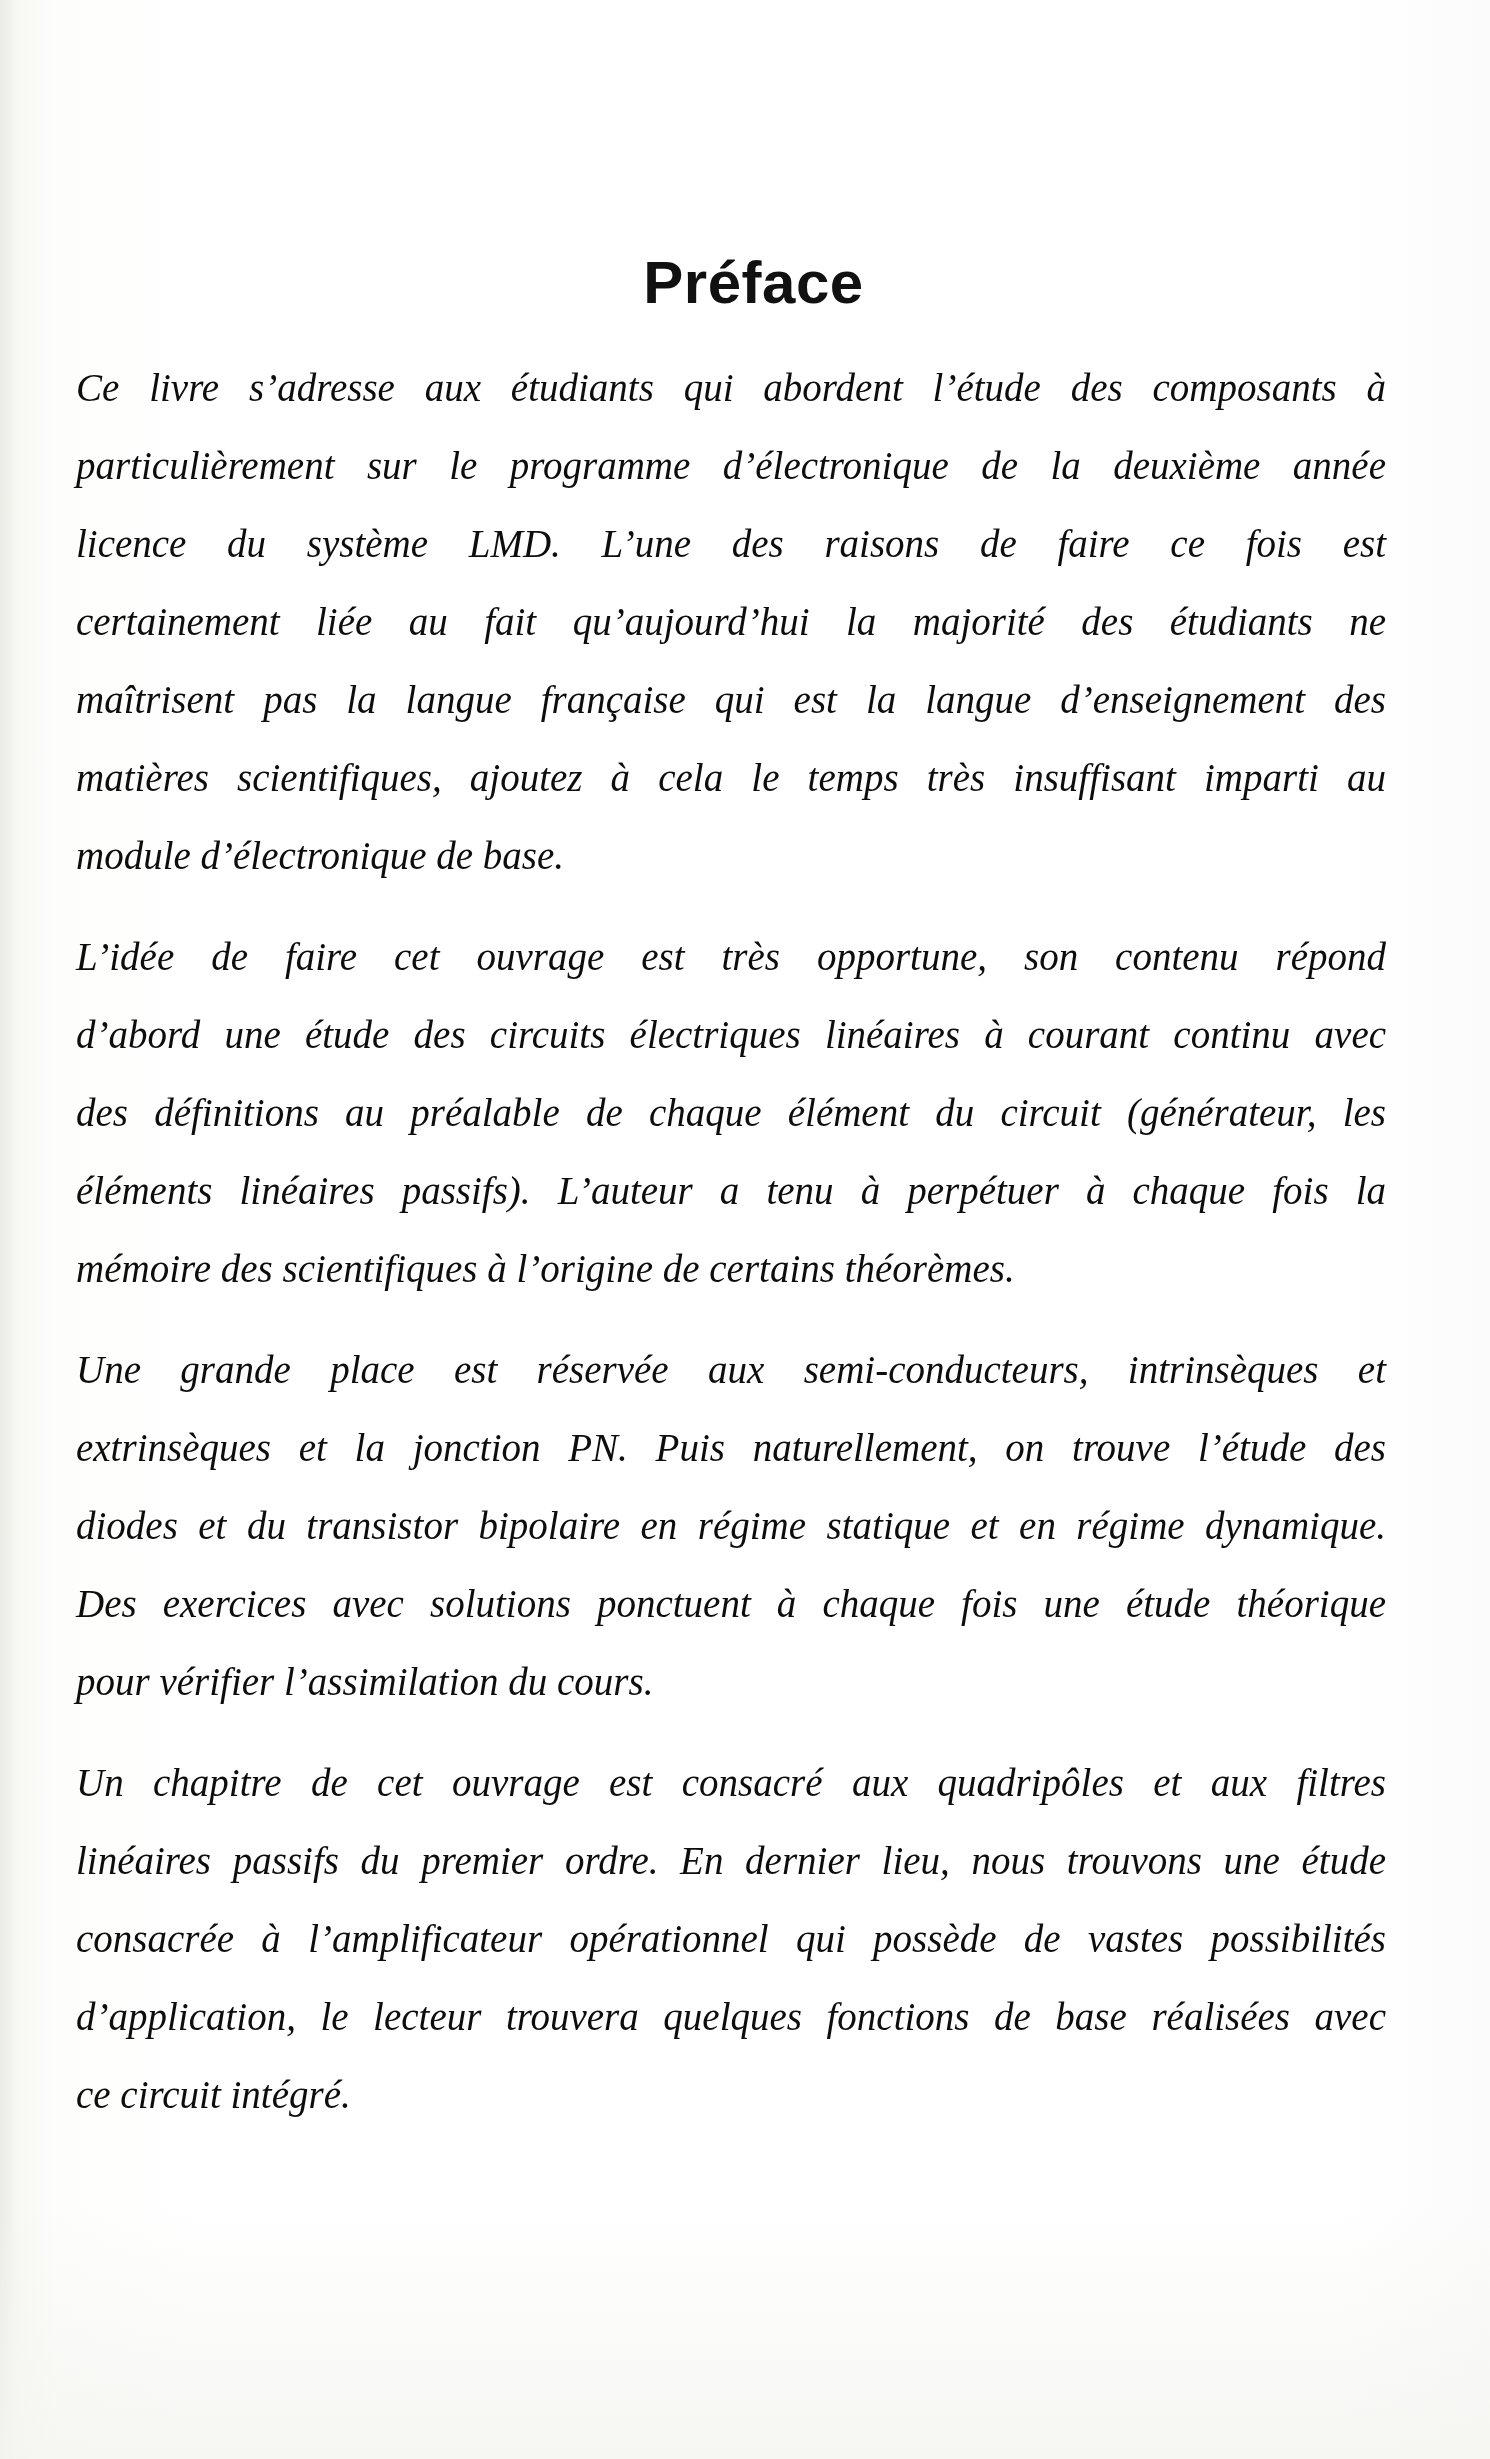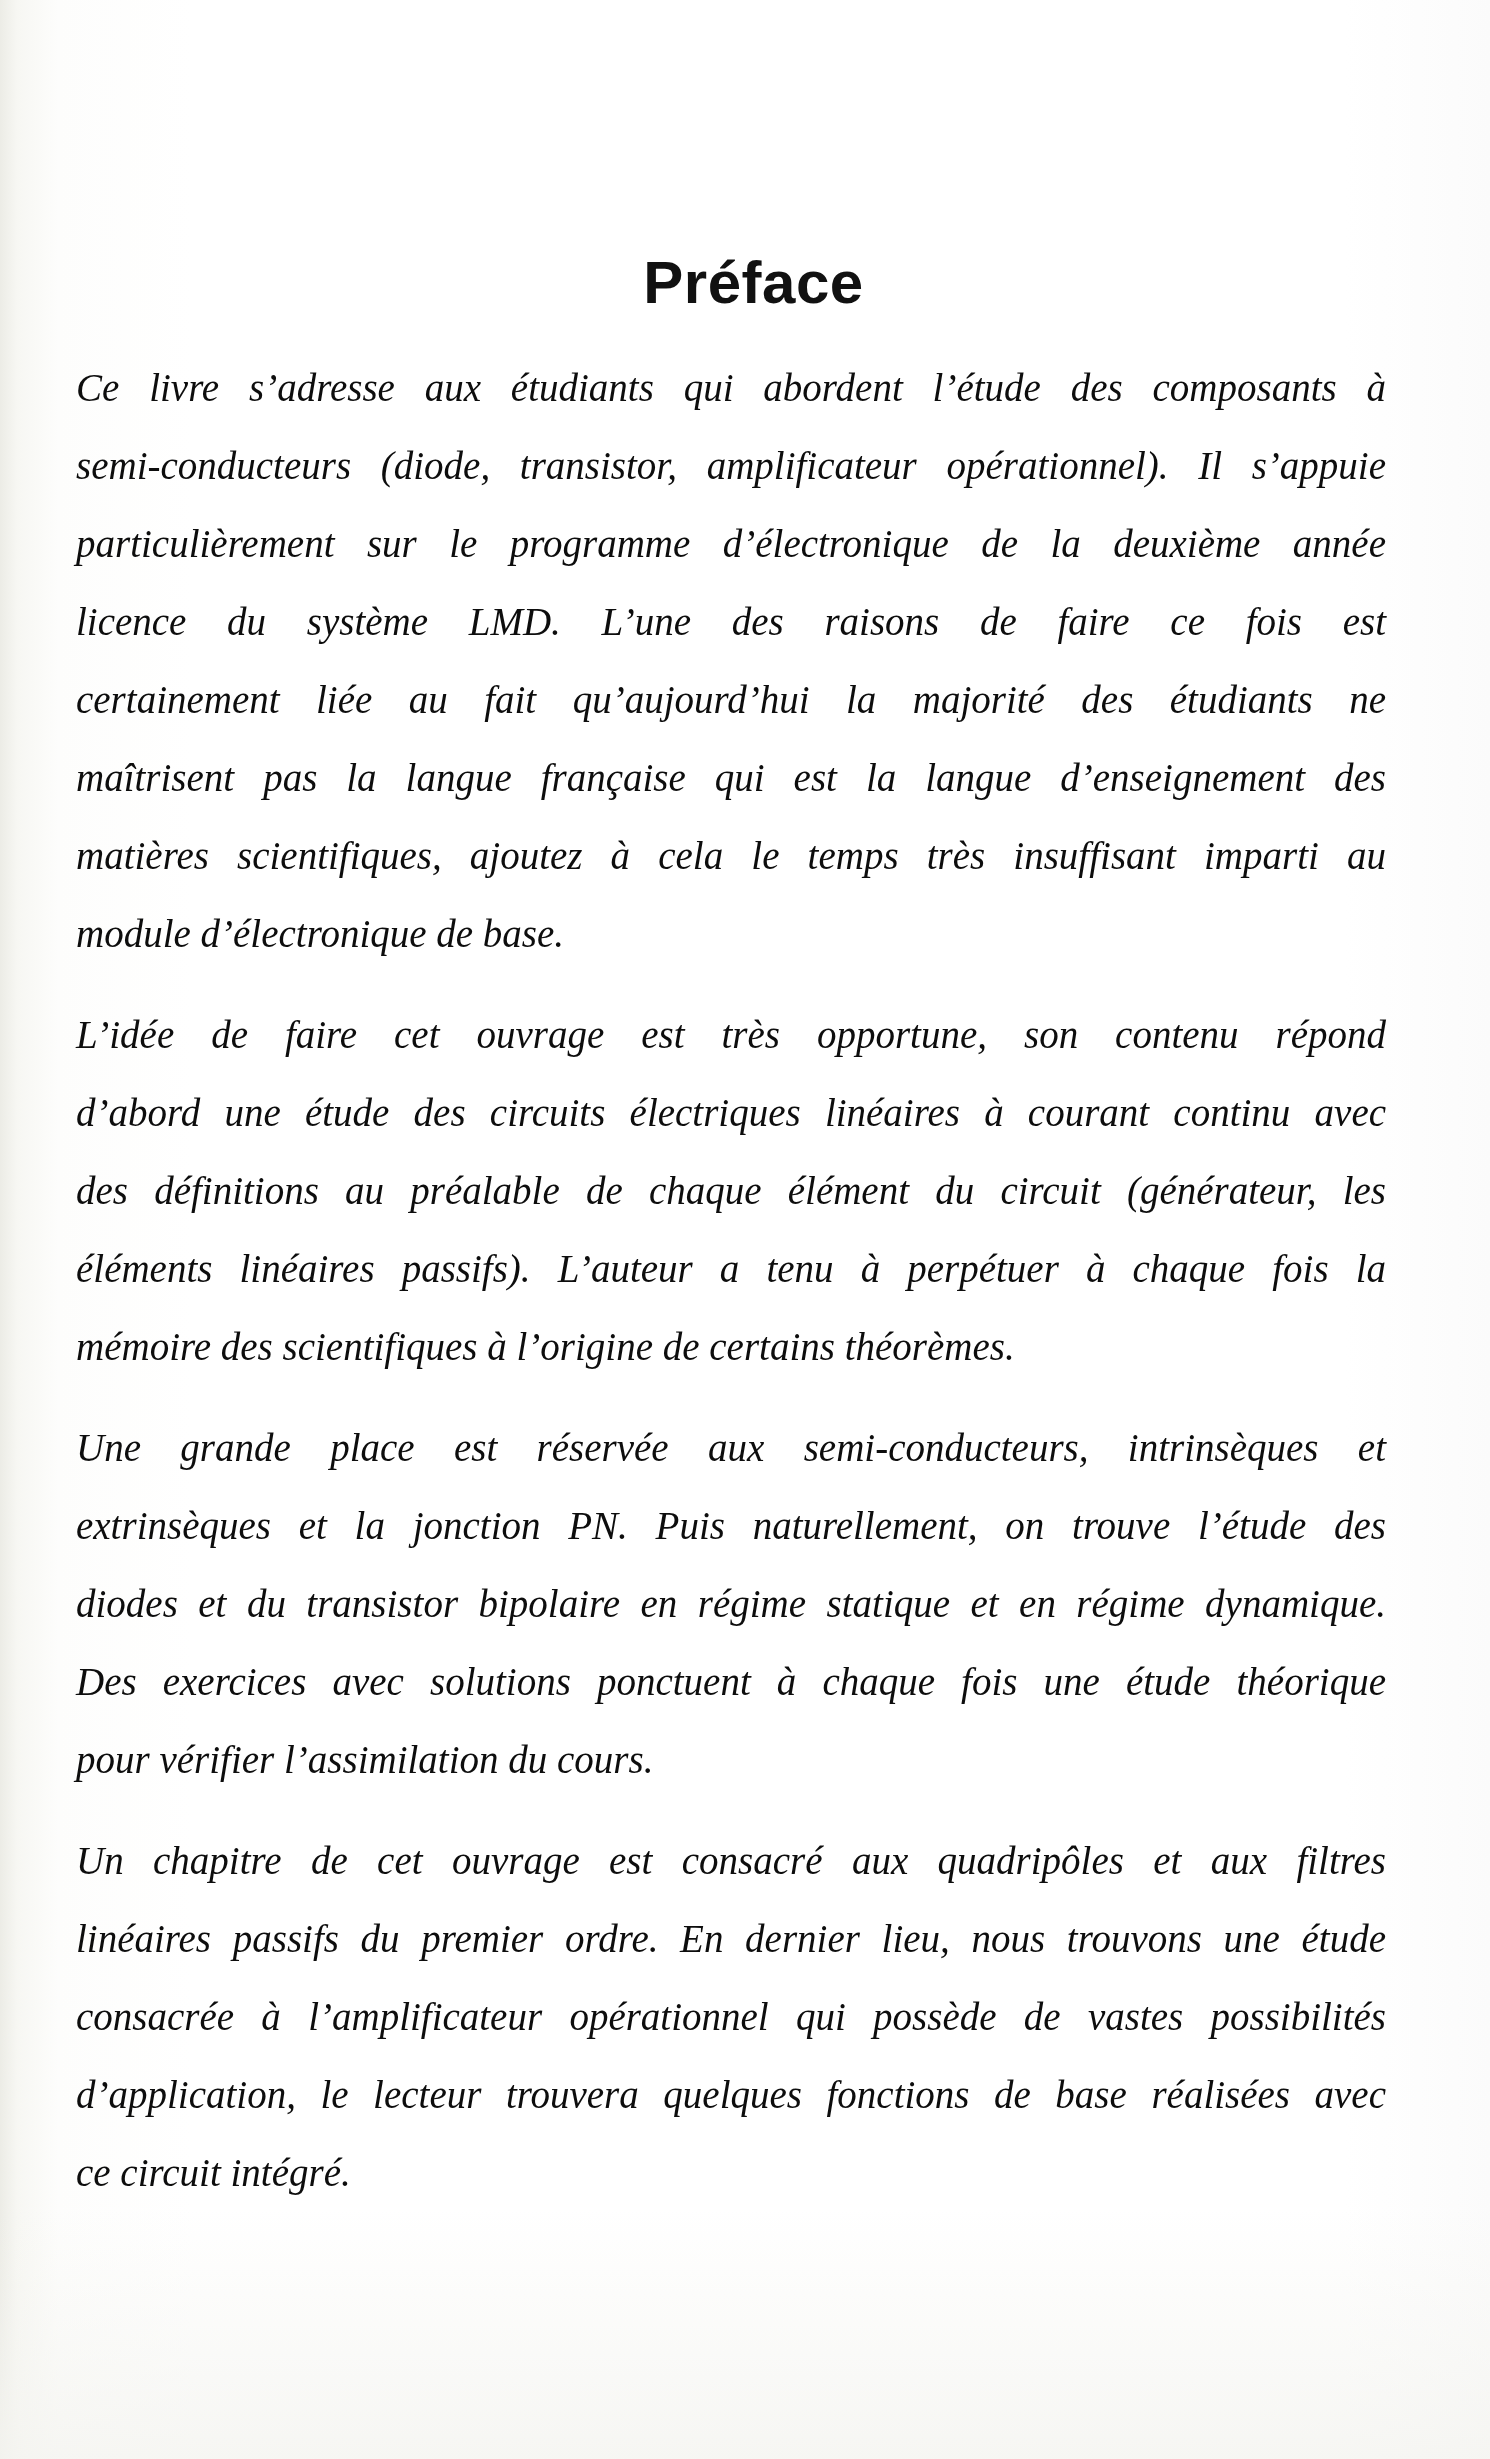--- a/index.html
+++ b/index.html
@@ -78,21 +78,20 @@
 </head>
 <body>
 
 <div class="page">
   <h1 class="title">Préface</h1>
 
   <div class="body">
 
     <div class="para">
       <span class="line">Ce livre s’adresse aux étudiants qui abordent l’étude des composants à</span>
-      <span class="line">semi-conducteurs (diode, transistor, amplificateur opérationnel). Il s’appuie</span>
       <span class="line">particulièrement sur le programme d’électronique de la deuxième année</span>
       <span class="line">licence du système LMD. L’une des raisons de faire ce fois est</span>
       <span class="line">certainement liée au fait qu’aujourd’hui la majorité des étudiants ne</span>
       <span class="line">maîtrisent pas la langue française qui est la langue d’enseignement des</span>
       <span class="line">matières scientifiques, ajoutez à cela le temps très insuffisant imparti au</span>
       <span class="line last">module d’électronique de base.</span>
     </div>
 
     <div class="para">
       <span class="line">L’idée de faire cet ouvrage est très opportune, son contenu répond</span>

